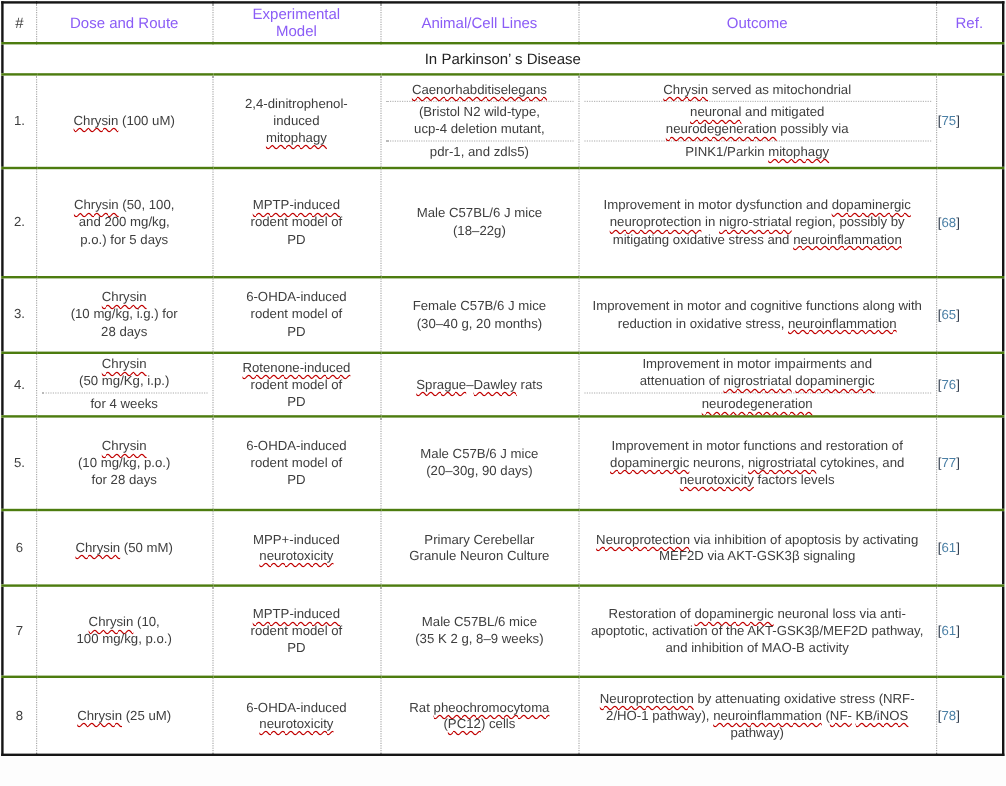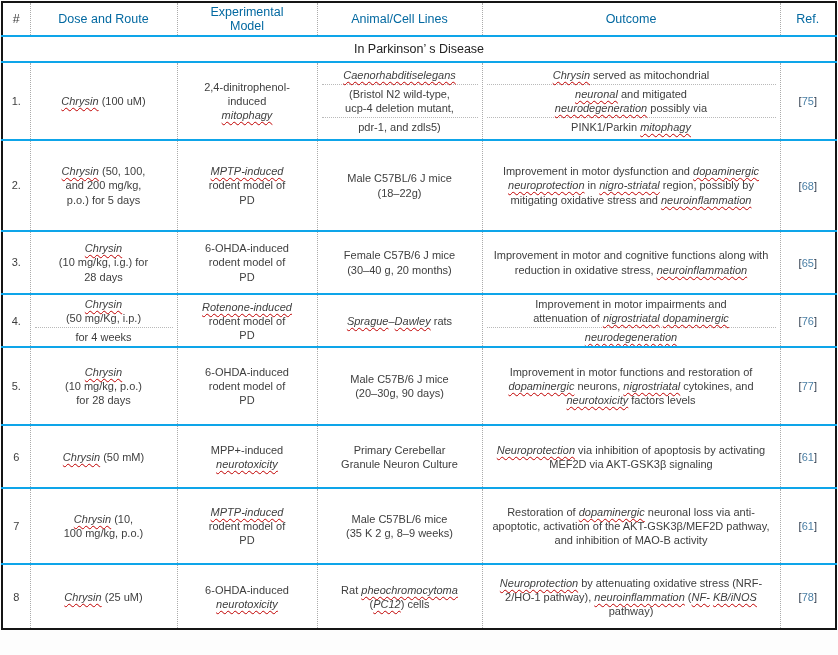--- a/index.html
+++ b/index.html
@@ -9,38 +9,38 @@
     border-collapse:collapse;
     table-layout:fixed;
     width:834px;
     border:2px solid #151515;
     background:#fff;
   }
   td, th { box-sizing:border-box; overflow:hidden; }
   th {
     font-weight:normal;
     font-size:12.5px;
-    color:#0369a1;
+    color:#8b5cf6;
     text-align:center;
     vertical-align:middle;
     padding:2px 3px;
   }
   .cell {
     font-size:11px;
     line-height:1.28;
     color:#3e3e3e;
     text-align:center;
     vertical-align:middle;
     padding:2px 4px;
     white-space:pre-line;
   }
   
   td + td, th + th { border-left:1px dotted #ababab; }
   
-  tr.sep > td, tr.sep > th { border-top:2px solid #0ea5e9;margin-left:28px; }
+  tr.sep > td, tr.sep > th { border-top:2px solid #4d7c0f;margin-left:28px; }
   
   tr.h-head   { height:34px; }
   tr.h-sec    { height:26px; }
   tr.h-r1 { height:78px; }
   tr.h-r2 { height:91px; }
   tr.h-r3 { height:63px; }
   tr.h-r4 { height:53px; }
   tr.h-r5 { height:78px; }
   tr.h-r6 { height:63px; }
   tr.h-r7 { height:76px; }
@@ -55,23 +55,22 @@
   
   .divided .sub + .sub { border-top:1px dotted #b9b9b9; margin-top:2px; padding-top:2px; }
   
   .sq {
     text-decoration-line:underline;
     text-decoration-style:wavy;
     text-decoration-color:#c00000;
     text-decoration-thickness:1px;
     text-underline-offset:2px;
     text-decoration-skip-ink:none;
-    font-style:italic;
-  }
-  .ref-cell { font-size:11px; text-align:center; vertical-align:middle; }
+  }
+  .ref-cell { font-size:11px; text-align:left; vertical-align:middle; }
   .bkt { color:#2f3b4c; }
   .ref-num { color:#4a7fa5; cursor:pointer; }
 </style>
 </head>
 <body>
 
 <div class="page">
   <table class="results">
     <colgroup>
       <col style="width:28px">

